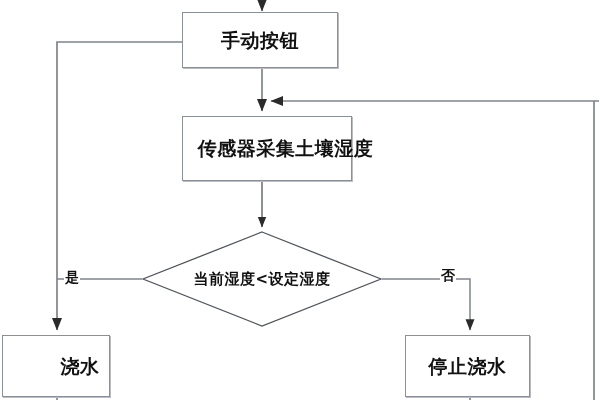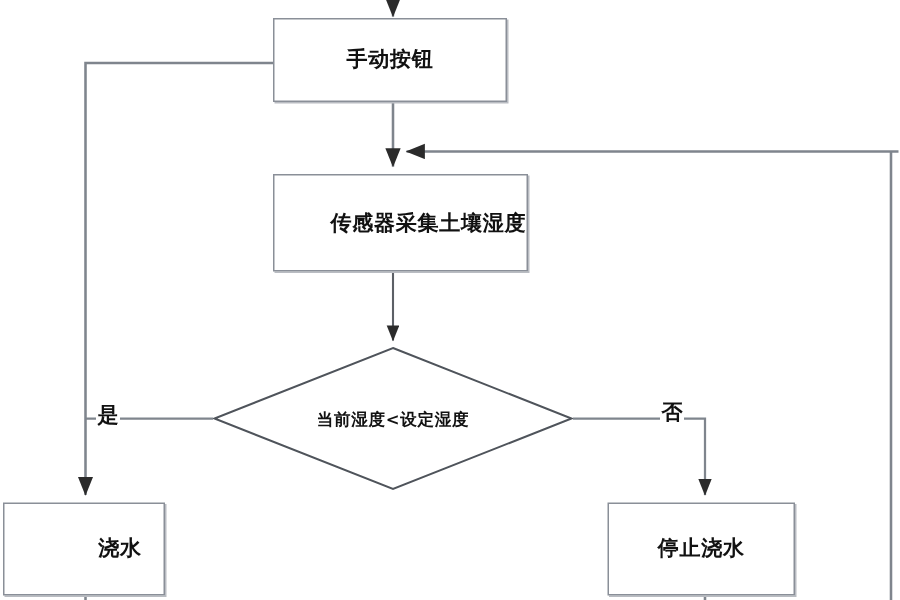--- a/index.html
+++ b/index.html
@@ -36,33 +36,33 @@
     color: #111111;
     font-weight: bold;
     letter-spacing: 0.5px;
     z-index: 2;
   }
   .proc {
     border: 1px solid #8a8f98;
     box-shadow: 1px 1px 0 #b9bcc2;
   }
   .node-label {
-    font-size: 14px;
+    font-size: 19px;
     line-height: 1;
     white-space: nowrap;
   }
   .decision {
     background: transparent;
     border: 0;
     box-shadow: none;
   }
   .decision .node-label {
     position: relative;
     z-index: 3;
-    font-size: 11px;
+    font-size: 15px;
   }
   .diamond-shape {
     position: absolute;
     left: 0;
     top: 0;
     width: 100%;
     height: 100%;
     z-index: 1;
   }
   .edge-label {

